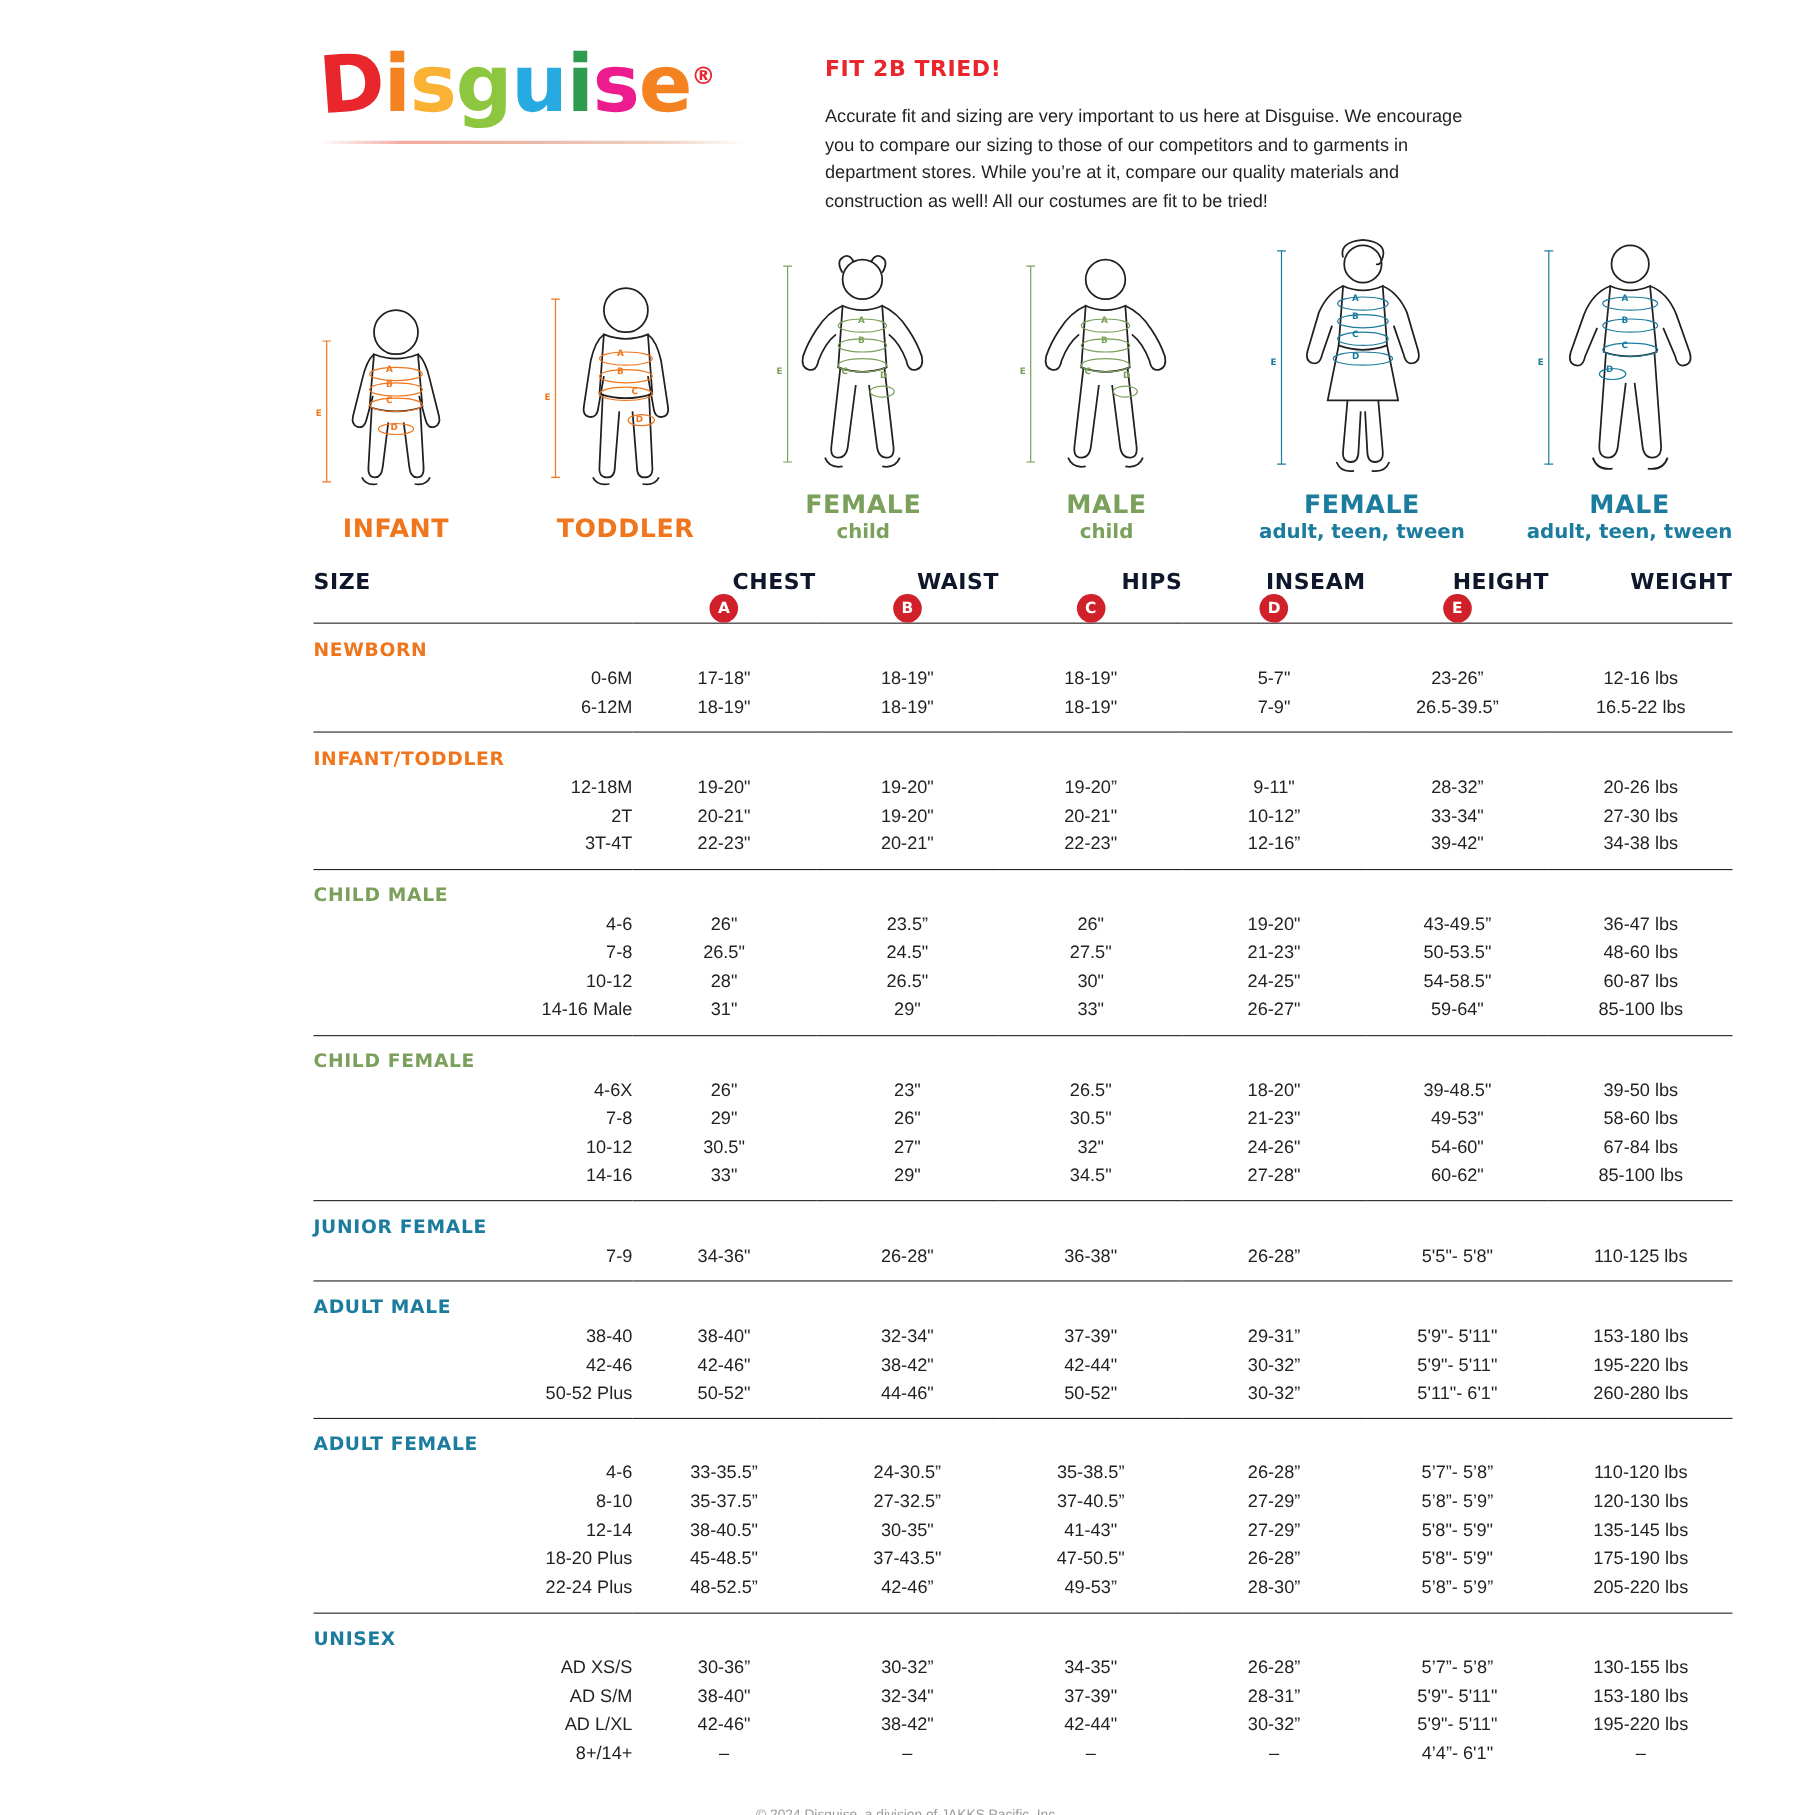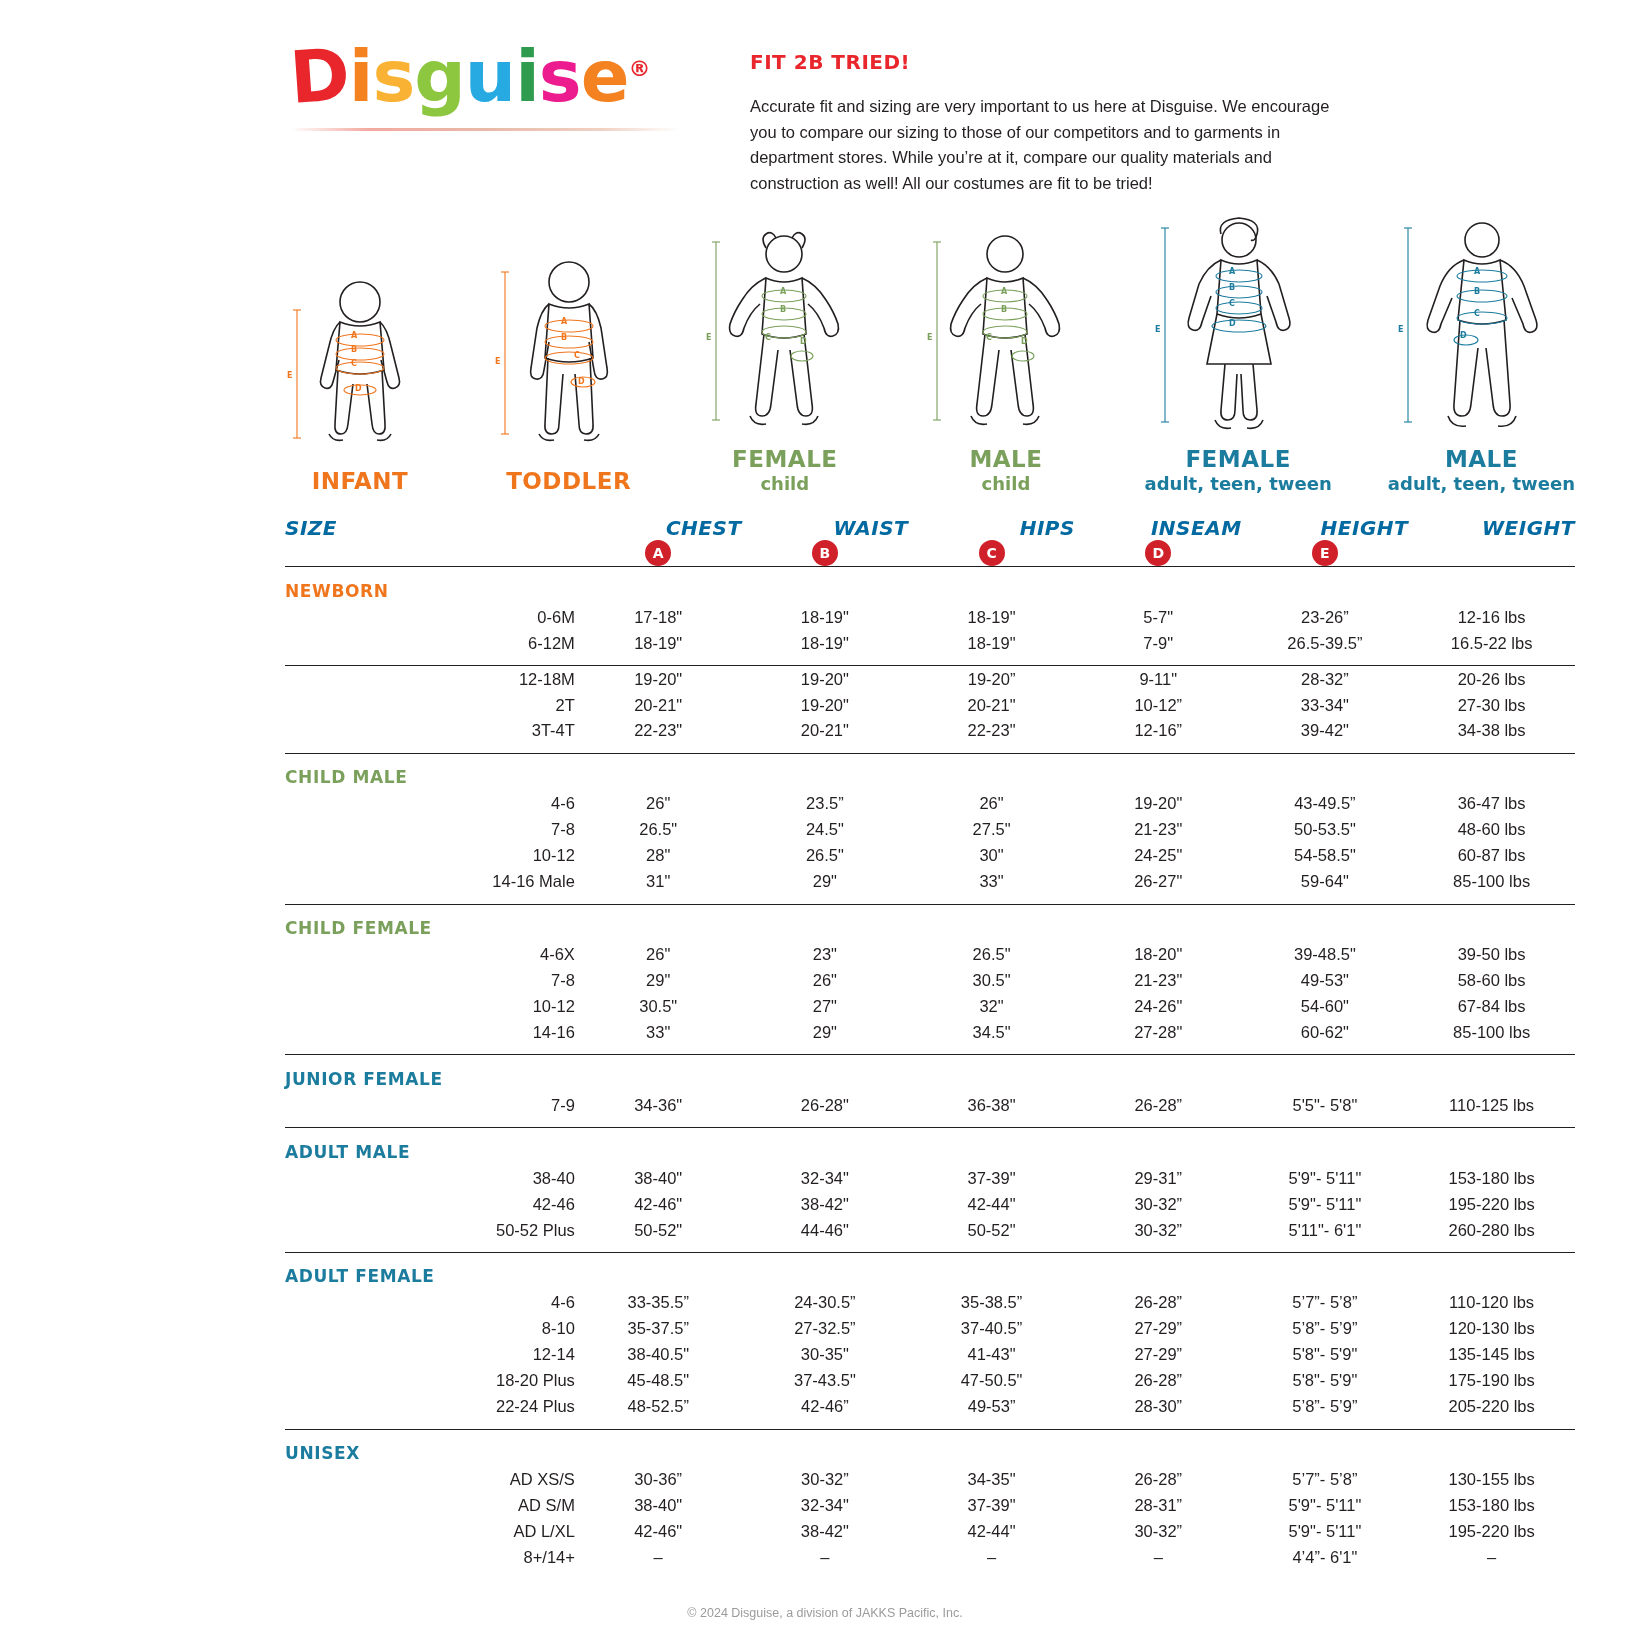--- a/index.html
+++ b/index.html
@@ -123,22 +123,21 @@
   }
   .col-size   { width: 240px; text-align: left; }
   .col-val    { width: 138px; text-align: center; }
 
   .hdr th {
     font-family: "DejaVu Sans", sans-serif;
     font-weight: bold;
     font-size: 20px;
     letter-spacing: 0.5px;
     padding-bottom: 6px;
-    color: #0369a1;
-    font-style: italic;
+    color: #0f172a;
   }
   .hdr th.col-size { text-align: left; }
   .hdr th.col-val { text-align: right; }
 
   .badges td { padding-bottom: 12px; }
   .badge {
     display: inline-block;
     width: 26px; height: 26px;
     line-height: 26px;
     border-radius: 50%;
@@ -449,20 +448,24 @@
             <td class="col-val">7-9"</td>
             <td class="col-val">26.5-39.5”</td>
             <td class="col-val">16.5-22 lbs</td>
           </tr>
           <tr class="spacer">
             <td colspan="7"></td>
           </tr>
           <tr class="rule">
             <td colspan="7"></td>
           </tr>
+          <tr class="group-row">
+            <td class="col-size c-orange">INFANT/TODDLER</td>
+            <td colspan="6"></td>
+          </tr>
           <tr class="data-row">
             <td class="col-size">12-18M</td>
             <td class="col-val">19-20"</td>
             <td class="col-val">19-20"</td>
             <td class="col-val">19-20”</td>
             <td class="col-val">9-11"</td>
             <td class="col-val">28-32”</td>
             <td class="col-val">20-26 lbs</td>
           </tr>
           <tr class="data-row">

